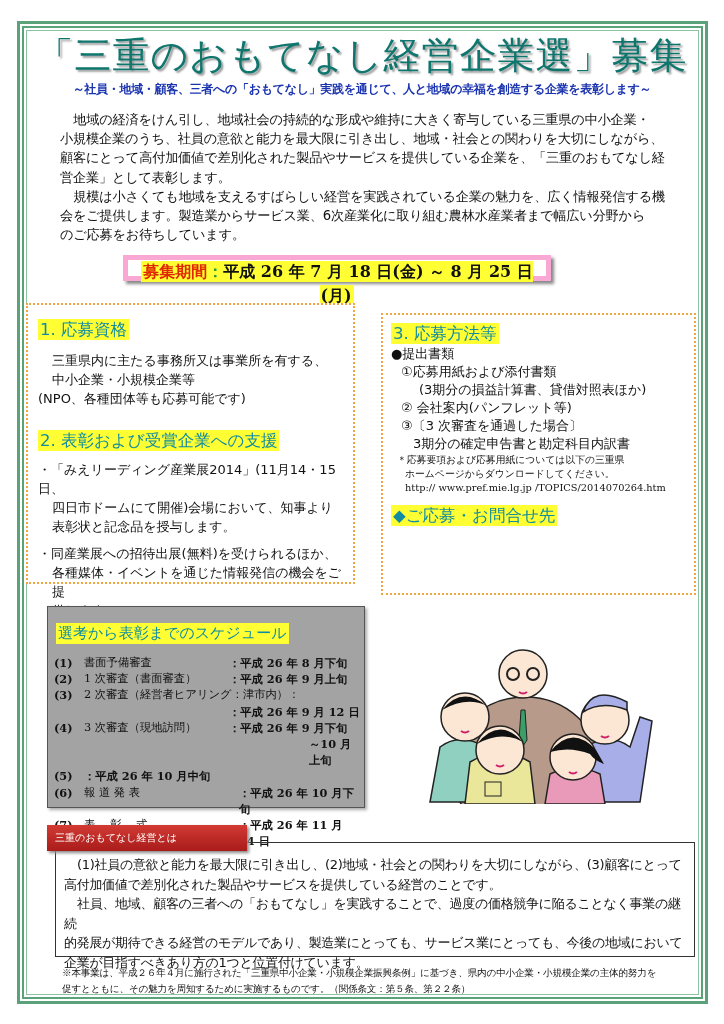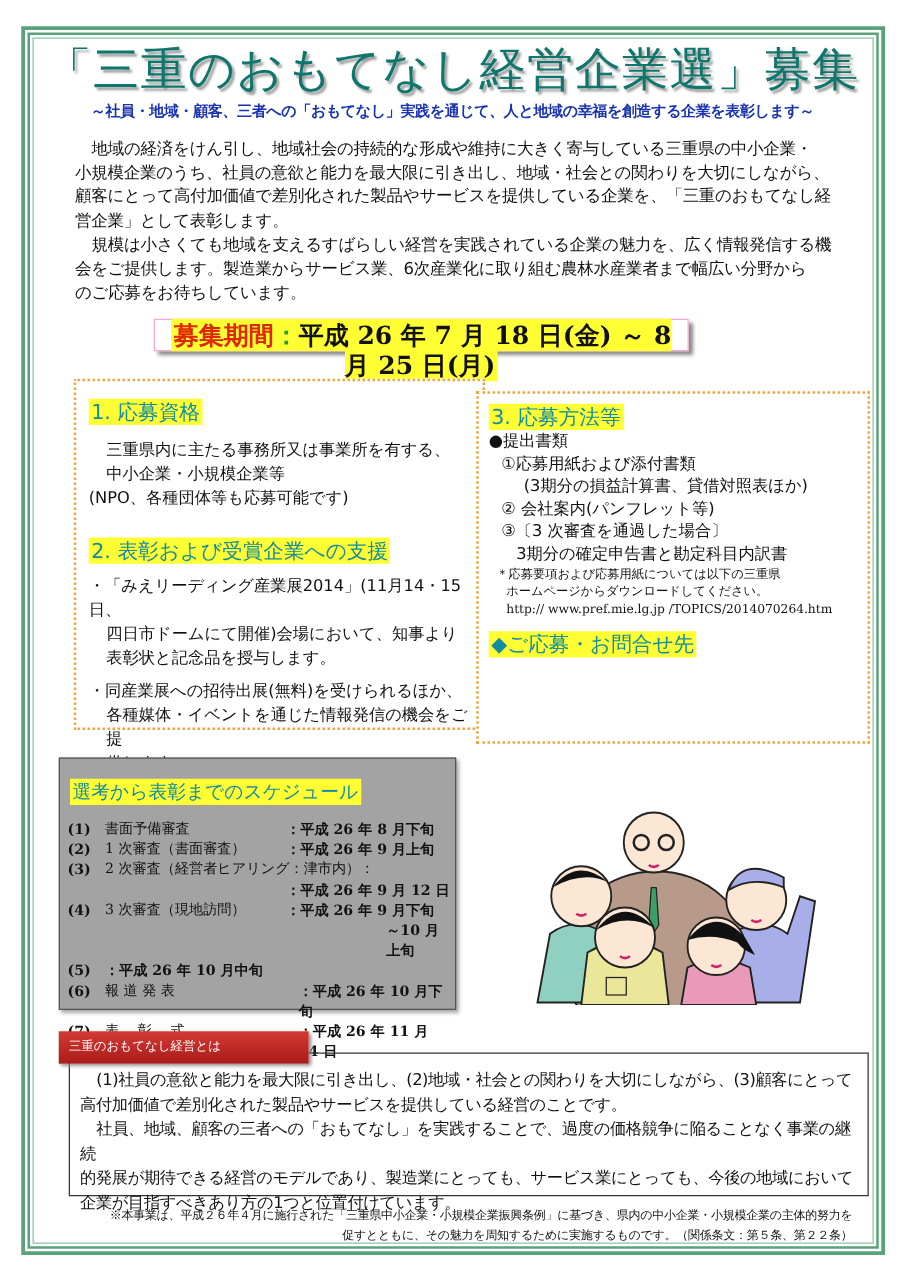--- a/index.html
+++ b/index.html
@@ -28,32 +28,32 @@
   }
 
   .intro {
     position: absolute; left: 60px; top: 110px; width: 610px;
     font-size: 13.2px; line-height: 19.2px; letter-spacing: -0.2px;
   }
   .intro p { text-indent: 1em; }
 
   .period {
     position: absolute; left: 123px; top: 255px; width: 428px; height: 26px;
-    border: 1px solid #f9a8d4; box-shadow: 3px 3px 3px #888; background: #fff;
+    border: 5px solid #f9a8d4; box-shadow: 3px 3px 3px #888; background: #fff;
     text-align: center; line-height: 24px;
-    font-family: "DejaVu Serif", "Liberation Serif", serif; font-weight: bold; font-size: 20px;
+    font-family: "DejaVu Serif", "Liberation Serif", serif; font-weight: bold; font-size: 16px;
   }
   .period .hl { background: #ffff33; padding: 1px 2px; }
   .period .lbl { color: #e02800; }
   .period .colon { color: #2a9a3a; }
 
   .box-dotted {
     position: absolute; border: 2px dotted #f0a640; background: #fff;
   }
-  .box1 { left: 59px; top: 303px; width: 329px; height: 281px; }
+  .box1 { left: 26px; top: 303px; width: 329px; height: 281px; }
   .box3 { left: 381px; top: 313px; width: 315px; height: 282px; }
 
   .hd {
     display: inline-block; background: #ffff33; color: #128ca0;
     font-size: 16.5px; padding: 0 2px; line-height: 21px;
   }
 
   .s1 { position: absolute; left: 10px; top: 14px; }
   .s1-body { position: absolute; left: 10px; top: 46px; font-size: 13px; line-height: 19px; }
   .s1-body .ind { padding-left: 14px; }
@@ -96,21 +96,21 @@
   }
   .about-box {
     position: absolute; left: 55px; top: 842px; width: 640px; height: 115px;
     border: 1px solid #333;
   }
   .about-text { position: absolute; left: 8px; top: 12px; width: 624px; font-size: 13px; line-height: 19.5px; letter-spacing: -0.3px; }
   .about-text p { text-indent: 1em; }
 
   .footnote {
     position: absolute; left: 62px; top: 965px; width: 620px;
-    font-family: "DejaVu Serif", "Liberation Serif", serif; font-size: 9.6px; line-height: 15.5px; letter-spacing: -0.2px; text-align: right;
+    font-family: "DejaVu Serif", "Liberation Serif", serif; font-size: 9.6px; line-height: 15.5px; letter-spacing: -0.2px;
   }
 </style>
 </head>
 <body>
 
 <div class="frame">
   <div class="frame-inner"></div>
 </div>
 
 <h1 class="title">「三重のおもてなし経営企業選」募集</h1>

